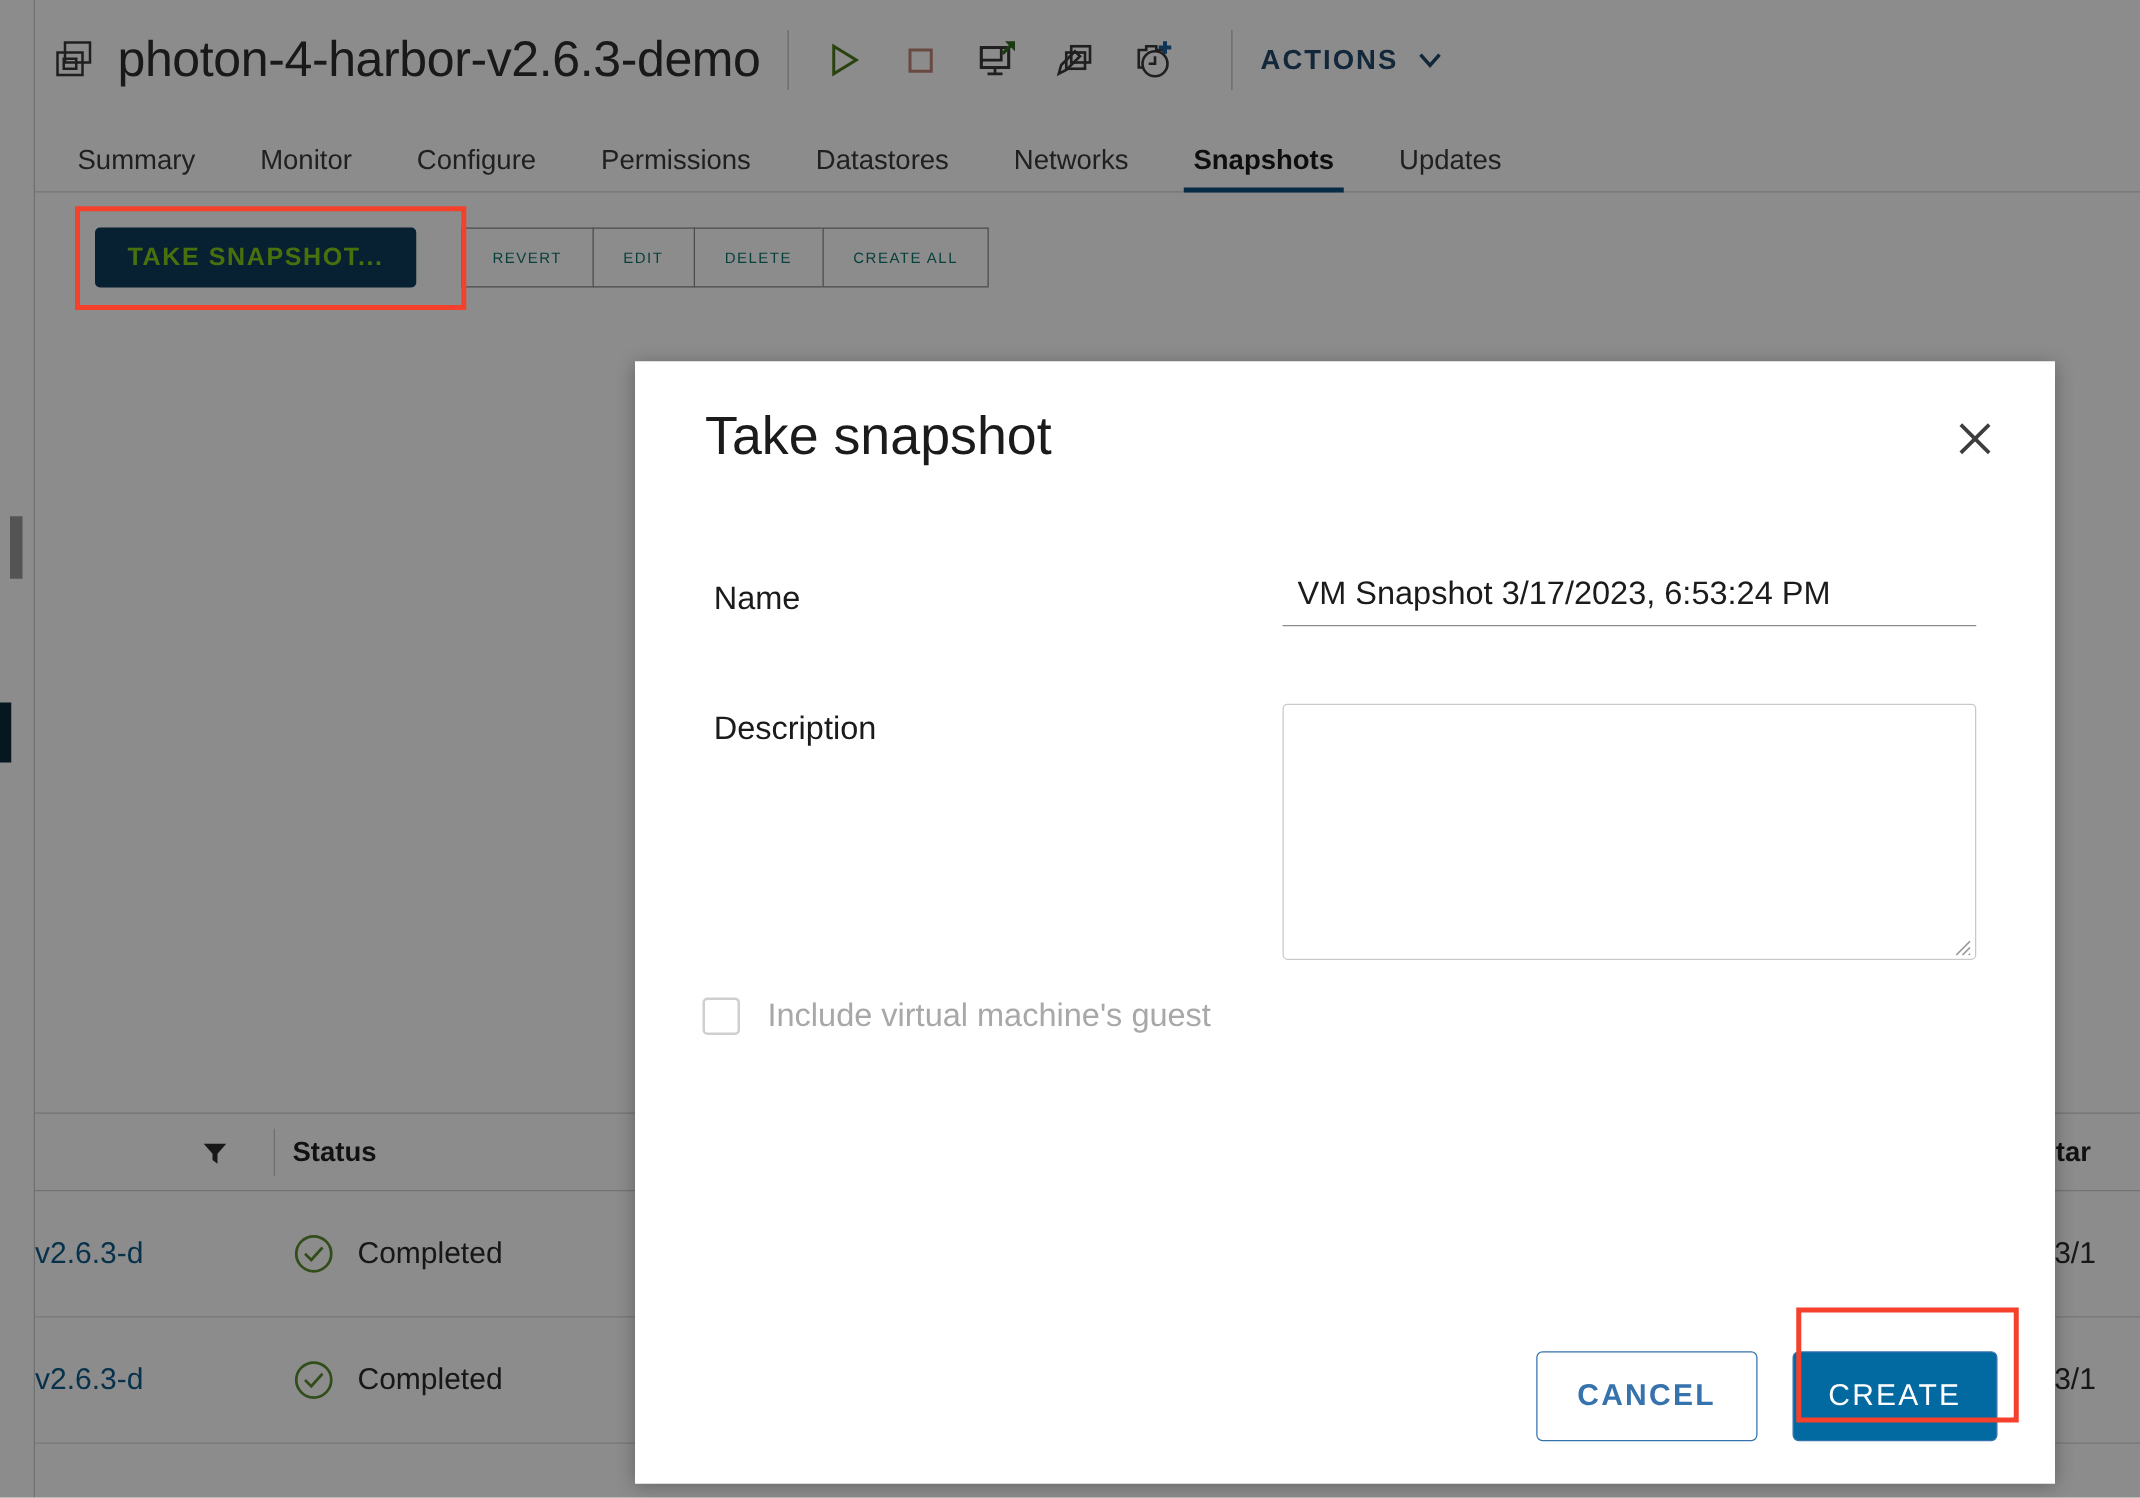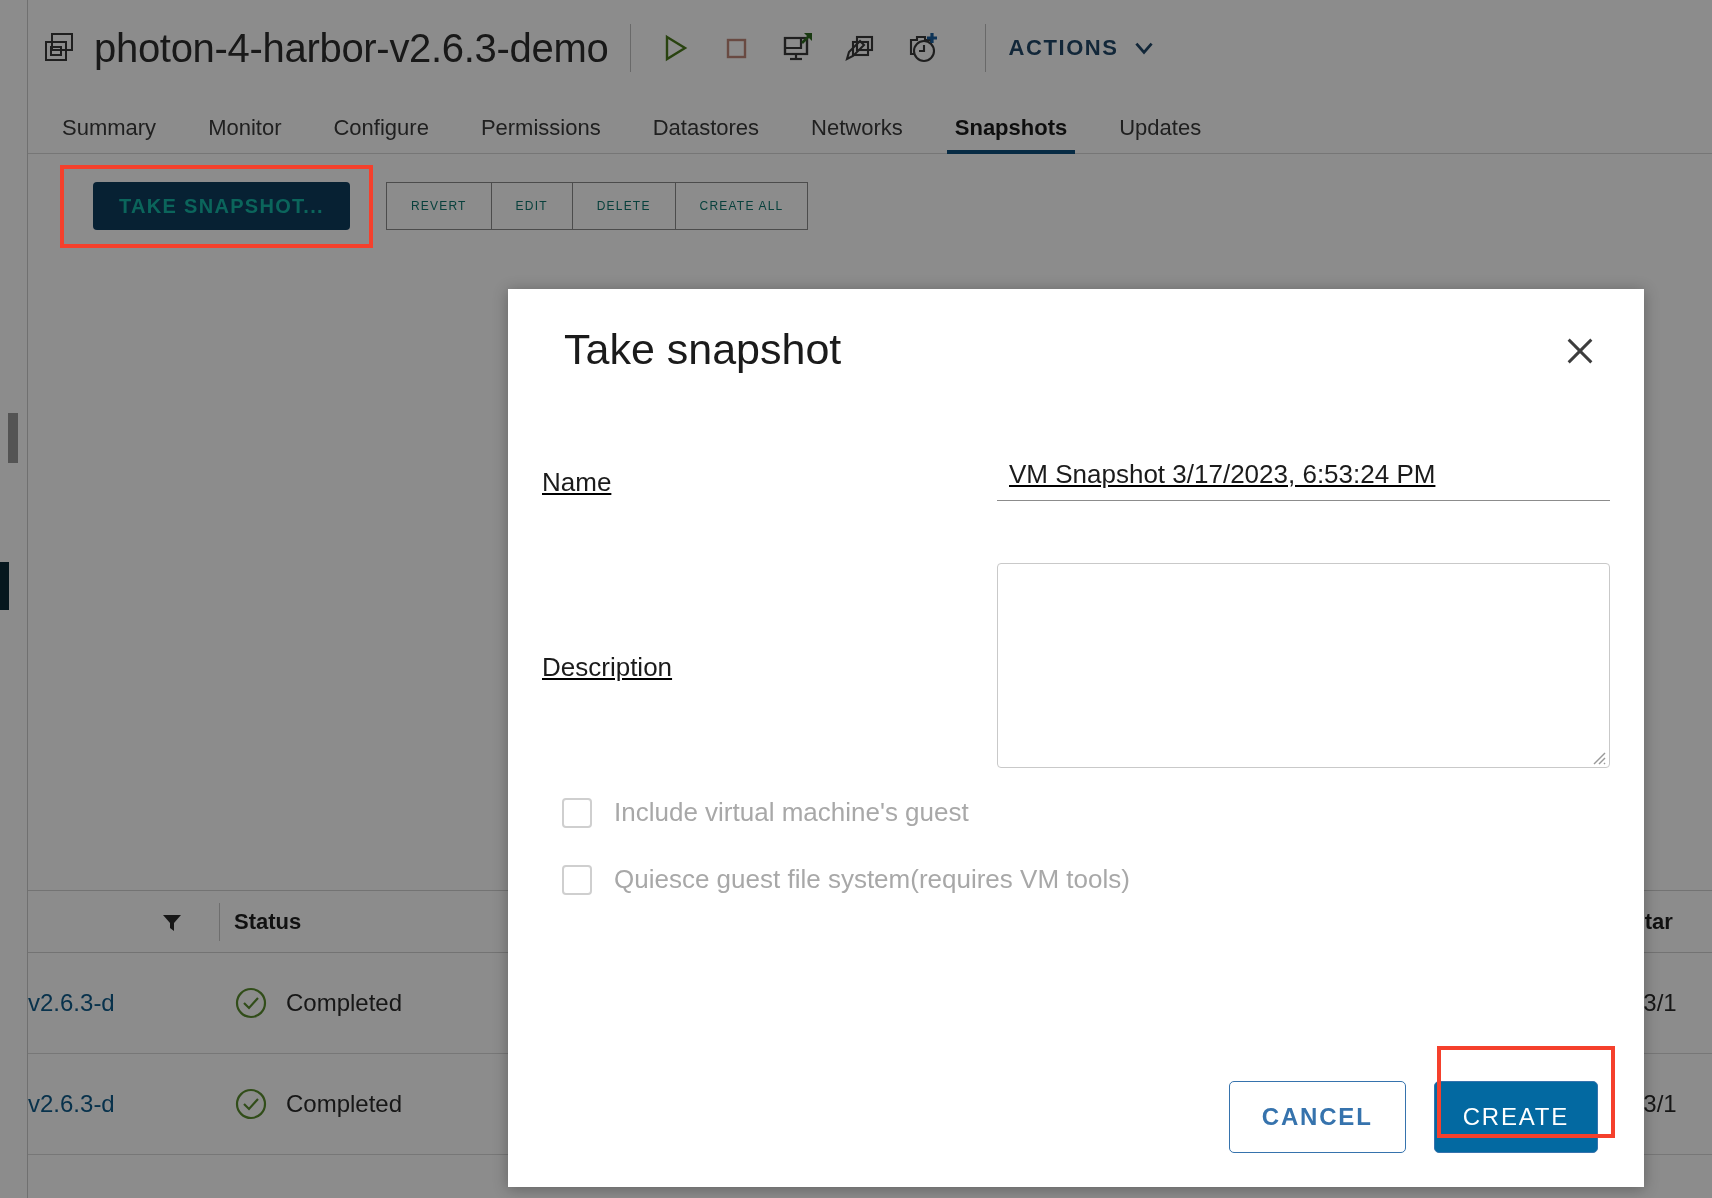--- a/index.html
+++ b/index.html
@@ -112,30 +112,29 @@
 
   
   .snap-toolbar {
     position: absolute;
     left: 76px; top: 182px;
     display: flex;
     align-items: center;
   }
   .btn-primary-solid {
     background: #0d3c5e;
-    color: #14b8a6;
+    color: #84cc16;
     font-size: 20px;
     font-weight: 600;
     letter-spacing: 1.3px;
     padding: 17px 26px;
     height: 48px;
     display: flex; align-items: center;
     border-radius: 4px;
     white-space: nowrap;
-    margin-left: 17px;
   }
   .btn-group { display: flex; margin-left: 36px; }
   .btn-ghost {
     border: 1px solid #8a8a8a;
     border-right: none;
     color: #0f766e;
     font-size: 12px;
     letter-spacing: 1.2px;
     height: 48px;
     padding: 0 24px;
@@ -204,21 +203,21 @@
     font-weight: 400;
   }
   .modal-close {
     position: absolute;
     right: 42px; top: 40px;
     width: 44px; height: 44px;
     display: flex; align-items: center; justify-content: center;
   }
 
   .form-area { position: absolute; left: 0; top: 170px; width: 1136px; }
-  .form-row { display: flex; align-items: center; padding: 0 34px; text-decoration: underline; }
+  .form-row { display: flex; align-items: flex-start; padding: 0 63px; }
   .form-label {
     width: 455px;
     font-size: 26px;
     color: #1b1b1b;
     padding-top: 4px;
   }
   .name-input {
     flex: 1;
     border: none;
     border-bottom: 1px solid #8c8c8c;
@@ -463,24 +462,20 @@
           </span>
         </div>
       </div>
     </div>
 
     <div class="checks">
       <div class="check-row">
         <span class="checkbox"></span>
         <span class="check-label">Include virtual machine's guest</span>
       </div>
-      <div class="check-row">
-        <span class="checkbox"></span>
-        <span class="check-label">Quiesce guest file system(requires VM tools)</span>
-      </div>
     </div>
 
     <div class="modal-footer">
       <button class="btn-outline">CANCEL</button>
       <button class="btn-filled">CREATE</button>
     </div>
   </div>
 
 </div>
 

